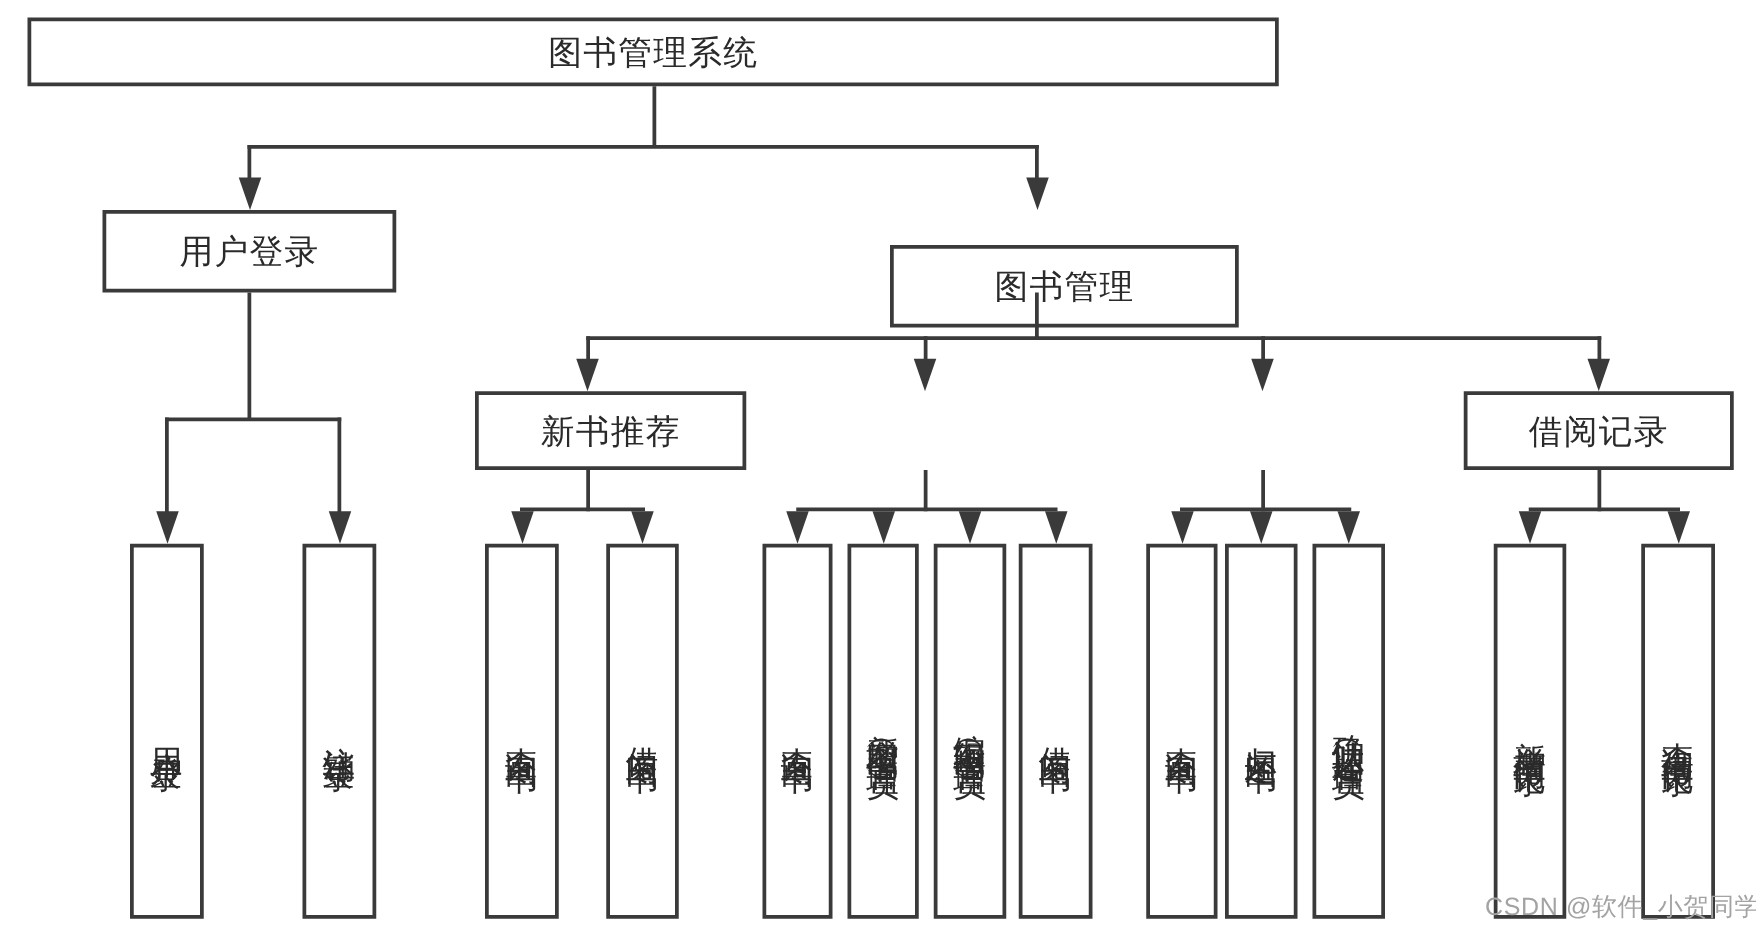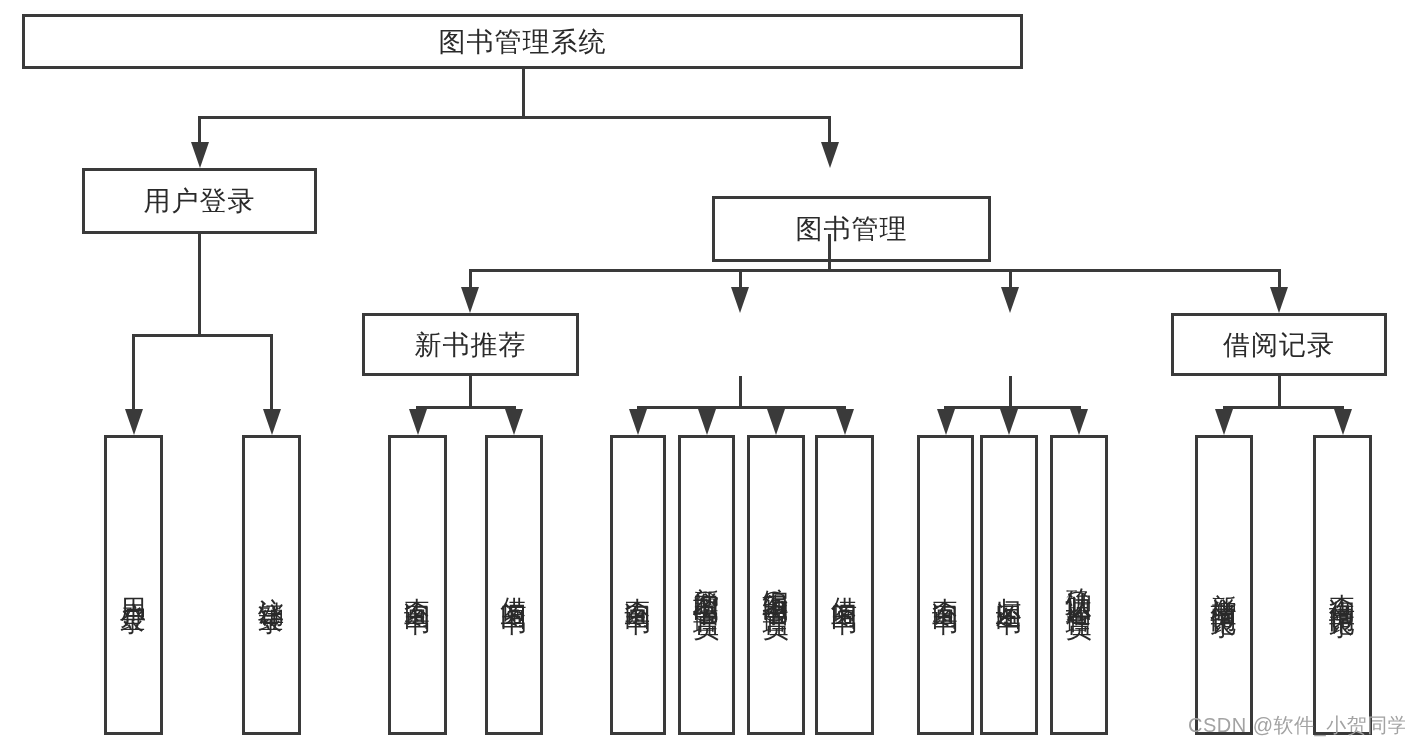--- a/index.html
+++ b/index.html
@@ -68,21 +68,21 @@
     <span>图书管理系统</span>
   </div>
 
   <div class="hbox" style="left:82px;top:168px;width:235px;height:66px;">
     <span>用户登录</span>
   </div>
   <div class="hbox" style="left:712px;top:168px;width:279px;height:66px;margin-top:28px;">
     <span>图书管理</span>
   </div>
 
-  <div class="hbox" style="left:362px;top:313px;width:217px;height:63px;">
+  <div class="hbox" style="left:380px;top:313px;width:217px;height:63px;">
     <span>新书推荐</span>
   </div>
   <div class="hbox" style="left:1171px;top:313px;width:216px;height:63px;">
     <span>借阅记录</span>
   </div>
 
   <div class="vbox" style="left:104px;top:435px;width:59px;height:300px;">
     <span class="vtext">用户登录</span>
   </div>
   <div class="vbox" style="left:242px;top:435px;width:59px;height:300px;">

